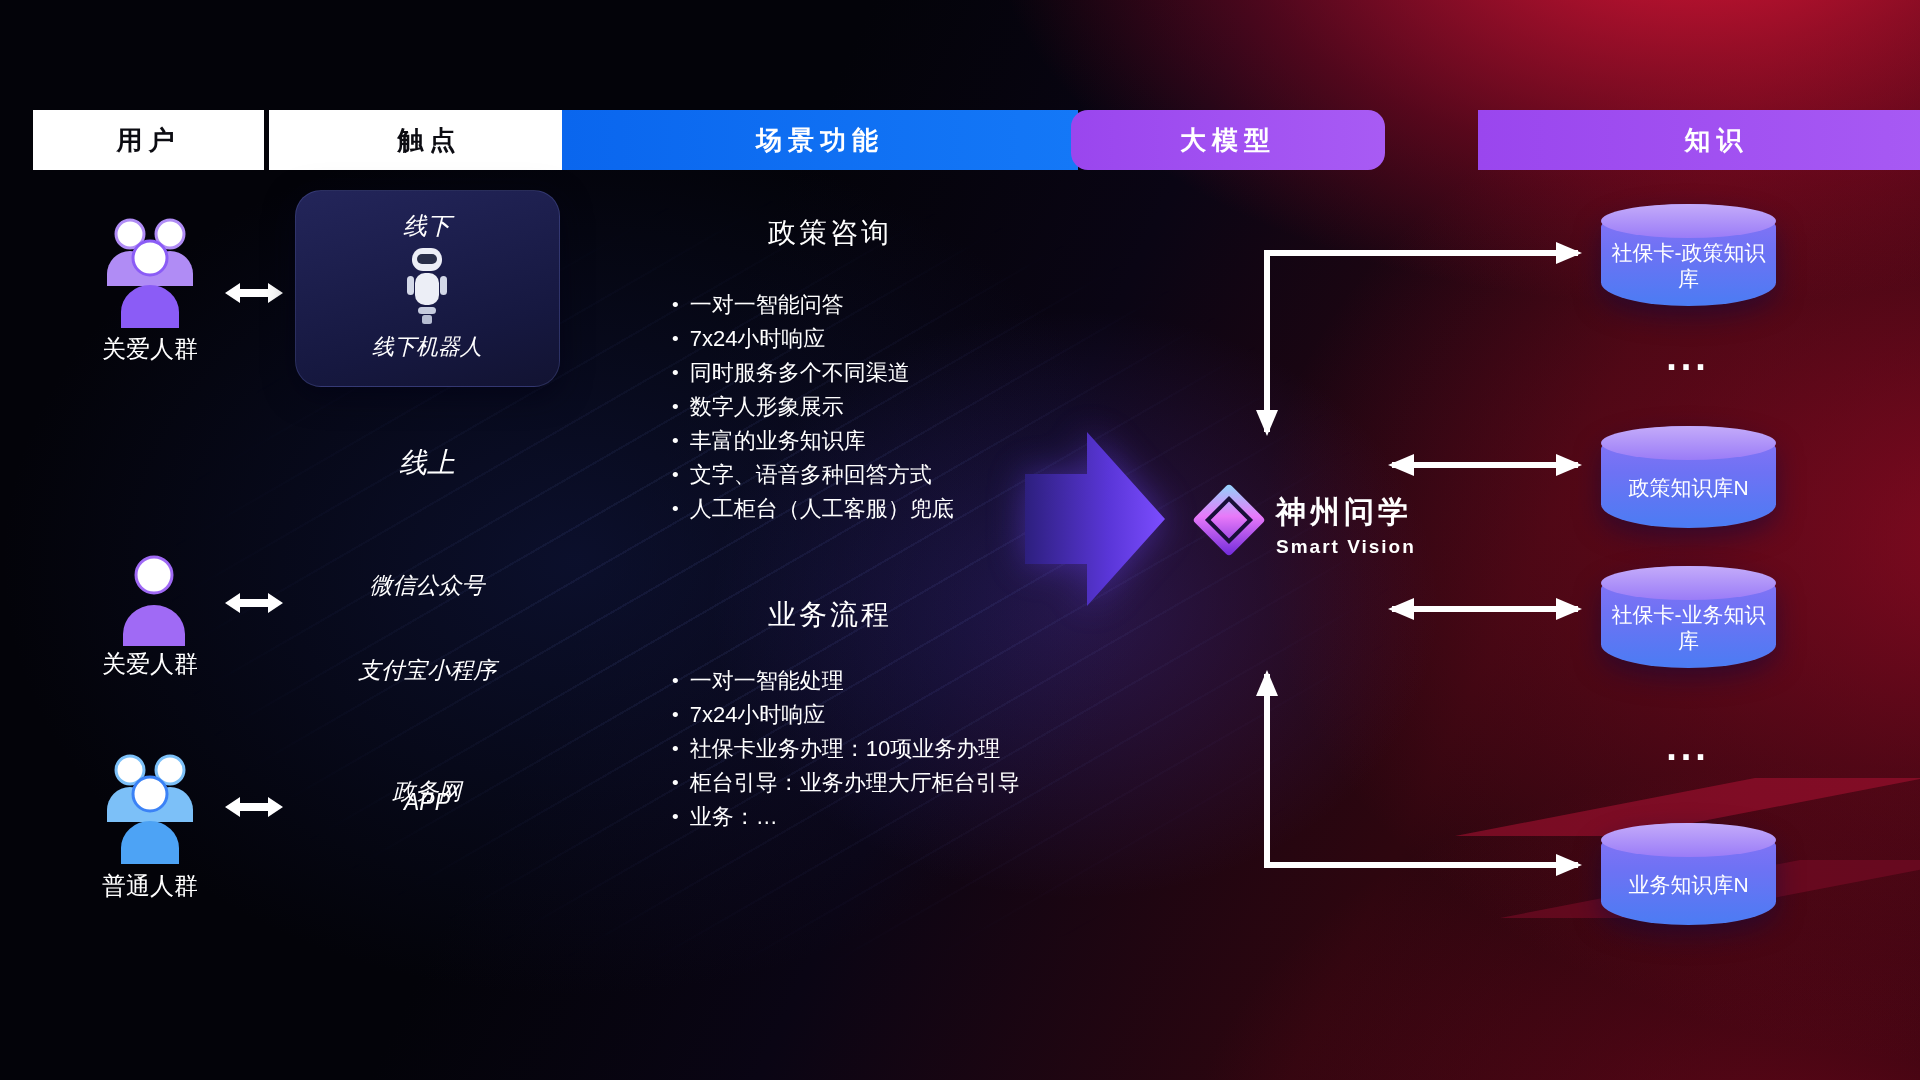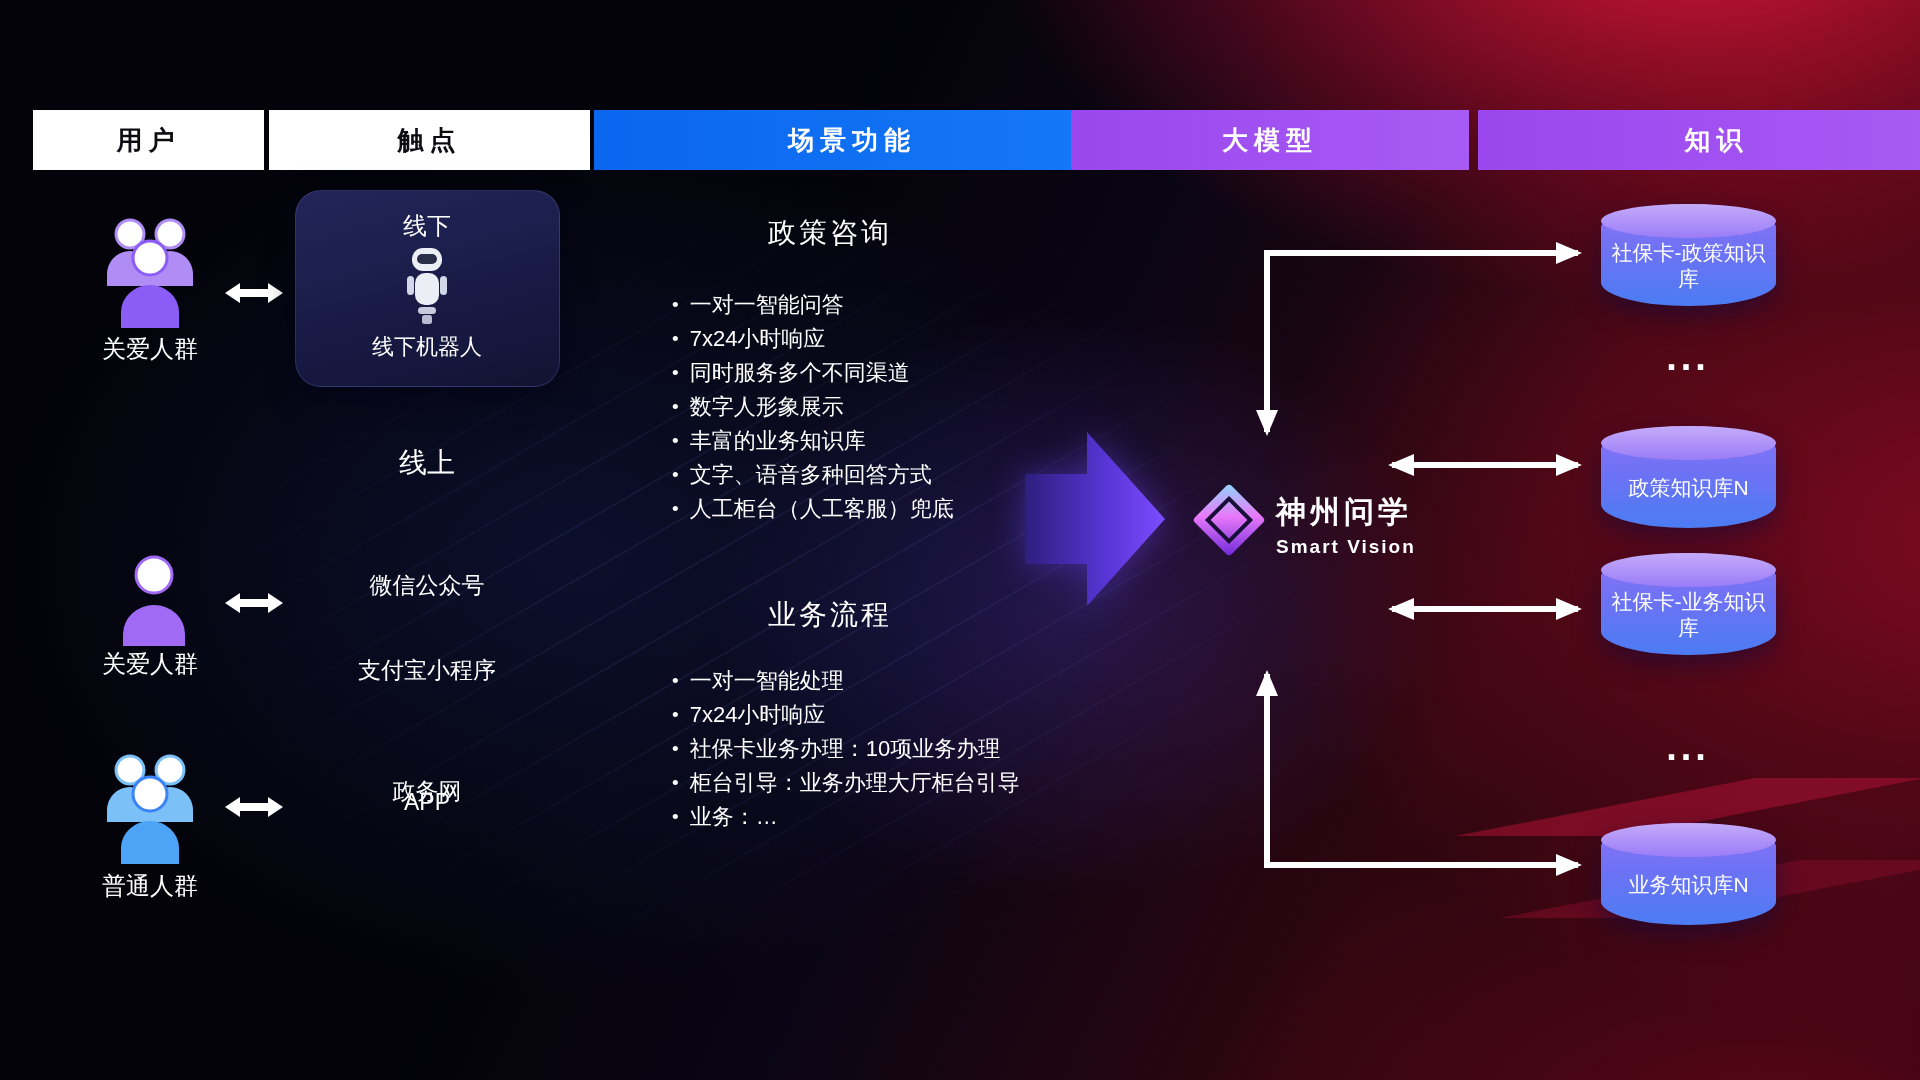--- a/index.html
+++ b/index.html
@@ -25,28 +25,28 @@
   .deco-chevrons { position:absolute; left:1455px; top:778px; width:470px; height:170px; }
 
   
   .hdr { position:absolute; top:110px; height:60px; display:flex; align-items:center; justify-content:center;
          font-size:26px; font-weight:bold; letter-spacing:6px; }
   .hdr.white  { background:#ffffff; color:#0c0c12; }
   .hdr.blue   { background:linear-gradient(90deg,#0a66ee,#1478f7); color:#fff; }
   .hdr.purple { background:linear-gradient(90deg,#9a46ee,#a85bf4); color:#fff; }
   .hdr-users      { left:33px;   width:231px; }
   .hdr-touchpoint { left:269px;  width:321px; }
-  .hdr-scenario   { left:594px;  width:516px;text-align:right; }
-  .hdr-model      { left:1071px; width:398px; }
+  .hdr-scenario   { left:562px;  width:516px;text-align:right; }
+  .hdr-model      { left:1071px; width:314px;border-radius:17px; }
   .hdr-knowledge  { left:1478px; width:477px; }
 
   
   .lbl { position:absolute; color:#fff; white-space:nowrap; transform:translateX(-50%); }
   .lbl-user { font-size:24px; }
-  .lbl-touch { font-size:23px; }
+  .lbl-touch { font-size:23px;font-style:italic; }
 
   
   .icon-abs { position:absolute; }
 
   
   .offline-card { position:absolute; left:295px; top:190px; width:265px; height:197px;
     border-radius:26px; background:linear-gradient(165deg,#23255a 0%,#161840 70%,#121332 100%);
     border:1px solid rgba(125,135,225,0.22); box-shadow:0 8px 30px rgba(0,0,20,0.6); }
 
   
@@ -207,21 +207,21 @@
     <div class="logo-sub">Smart Vision</div>
   </div>
 
   <div class="cyl" style="top:204px;">
     <div class="cyl-label">社保卡-政策知识库</div>
   </div>
   <div class="dots" style="left:1688px;top:336px;">...</div>
   <div class="cyl" style="top:426px;">
     <div class="cyl-label">政策知识库N</div>
   </div>
-  <div class="cyl" style="top:553px;">
+  <div class="cyl" style="top:566px;">
     <div class="cyl-label">社保卡-业务知识库</div>
   </div>
   <div class="dots" style="left:1688px;top:726px;">...</div>
   <div class="cyl" style="top:823px;">
     <div class="cyl-label">业务知识库N</div>
   </div>
 
   <svg class="flow-arrows" viewBox="0 0 1920 1080">
     <defs>
       <marker id="arrHead" markerUnits="userSpaceOnUse" markerWidth="26" markerHeight="22" refX="22" refY="11" orient="auto-start-reverse">

